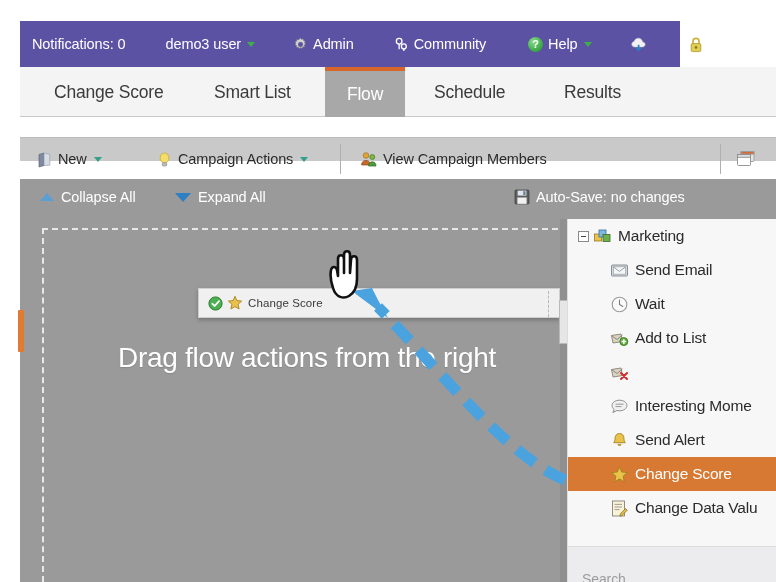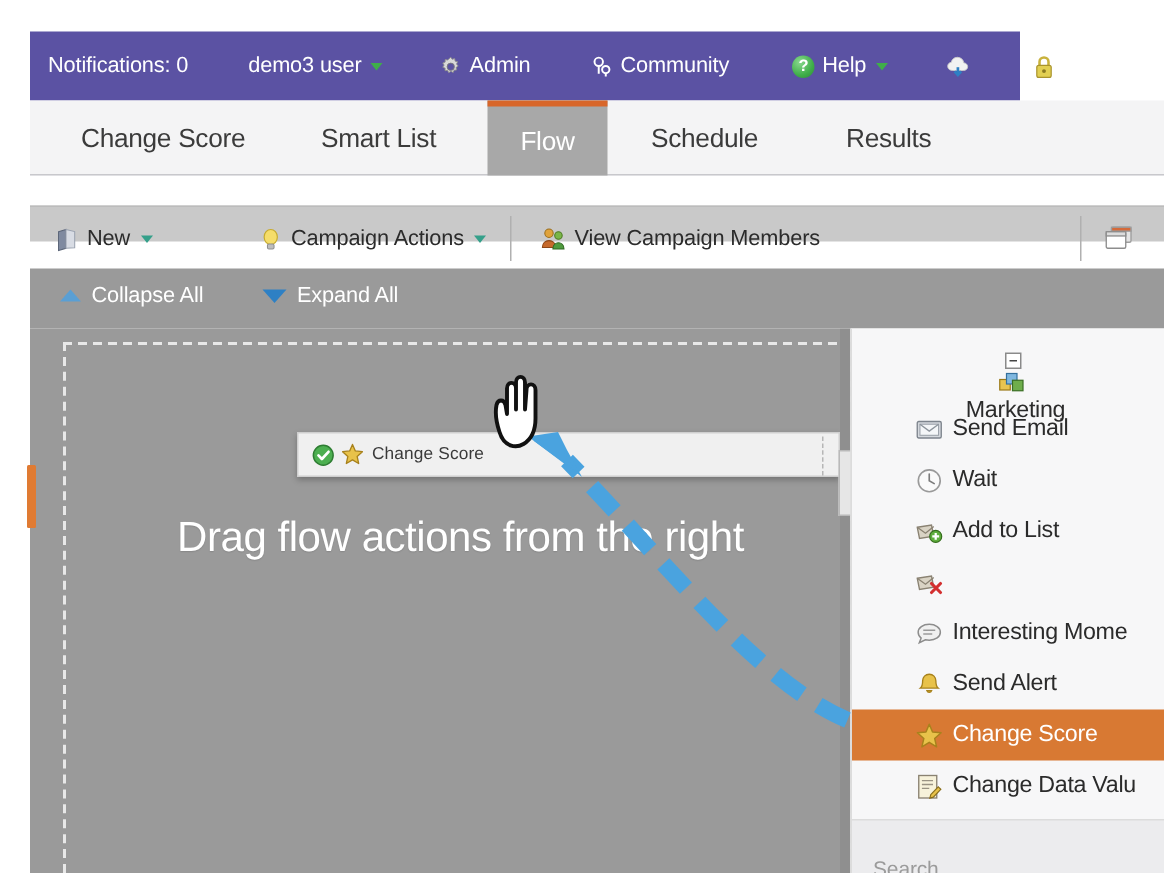--- a/index.html
+++ b/index.html
@@ -345,21 +345,21 @@
           <svg viewBox="0 0 17 17" width="17" height="17">
             <path d="M3 3.5 L8 2 L8 14.5 L3 16 Z" fill="#7f8aa0" stroke="#5c6679" stroke-width="0.7"></path>
             <path d="M8 2 L13.8 3.4 L13.8 14.2 L8 14.5 Z" fill="#d8dce4" stroke="#9aa2b0" stroke-width="0.7"></path>
           </svg>
         </span>
         <span>New</span>
         <span class="caret-teal"></span>
       </div>
     </div>
 
-    <div class="tb-group" style="left:152px;justify-content:flex-end;">
+    <div class="tb-group" style="left:136px;justify-content:flex-end;">
       <div class="tb-item">
         <span class="ico" style="width:17px;height:17px;">
           <svg viewBox="0 0 17 17" width="17" height="17">
             <ellipse cx="8.5" cy="7" rx="4.4" ry="5" fill="#f5dd6a" stroke="#c7ab2e" stroke-width="0.8"></ellipse>
             <rect x="6.3" y="11.6" width="4.4" height="3.4" rx="1" fill="#bdbdbd" stroke="#8f8f8f" stroke-width="0.7"></rect>
           </svg>
         </span>
         <span>Campaign Actions</span>
         <span class="caret-teal"></span>
       </div>
@@ -396,20 +396,31 @@
   </div>
 
   <div class="subbar">
     <div class="sub-item" style="left:20px;">
       <span class="tri-up"></span>
       <span>Collapse All</span>
     </div>
     <div class="sub-item" style="left:155px;">
       <span class="tri-down"></span>
       <span>Expand All</span>
+    </div>
+    <div class="sub-item" style="left:494px;">
+      <span class="save-ico">
+        <svg viewBox="0 0 16 16" width="16" height="16">
+          <rect x="1" y="1" width="14" height="14" rx="1" fill="#5c5c5c" stroke="#3c3c3c" stroke-width="0.7"></rect>
+          <rect x="3.6" y="1.6" width="8.8" height="5" fill="#dfe6ef"></rect>
+          <rect x="9.3" y="2.2" width="2.2" height="3.8" fill="#6c7788"></rect>
+          <rect x="3.2" y="8.4" width="9.6" height="6.6" fill="#f0f0f0" stroke="#9a9a9a" stroke-width="0.6"></rect>
+        </svg>
+      </span>
+      <span>Auto-Save: no changes</span>
     </div>
   </div>
 
   <div class="canvasregion">
     <div class="dashbox">
       <div class="canvas-hint">Drag flow actions from the right</div>
     </div>
   </div>
   <div class="left-handle"></div>
 
@@ -427,21 +438,21 @@
     </span>
     <span class="ghost-label">Change Score</span>
     <span class="ghost-dash"></span>
   </div>
 
   <div class="sb-scroll"></div>
   <div class="sb-thumb"></div>
 
   <div class="sidebar">
 
-    <div class="tree-row root" style="margin-top:16px;flex-direction:column;">
+    <div class="tree-row root" style="margin-top:0;">
       <span class="expander"></span>
       <span class="row-ico">
         <svg viewBox="0 0 19 19" width="19" height="19">
           <rect x="1.5" y="7" width="7" height="7" fill="#e8c451" stroke="#9b7a19" stroke-width="0.8"></rect>
           <rect x="6" y="3" width="7" height="7" fill="#7fb7e0" stroke="#35709d" stroke-width="0.8"></rect>
           <rect x="10" y="7.5" width="7" height="7" fill="#6fae4c" stroke="#3a6e24" stroke-width="0.8"></rect>
         </svg>
       </span>
       <span>Marketing</span>
     </div>

